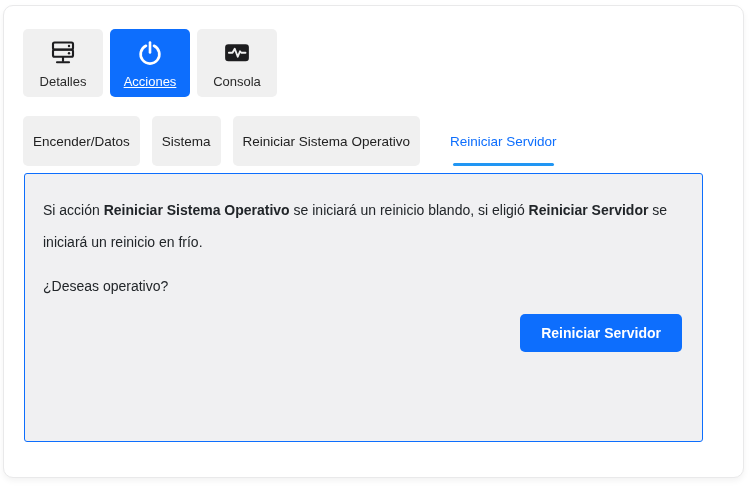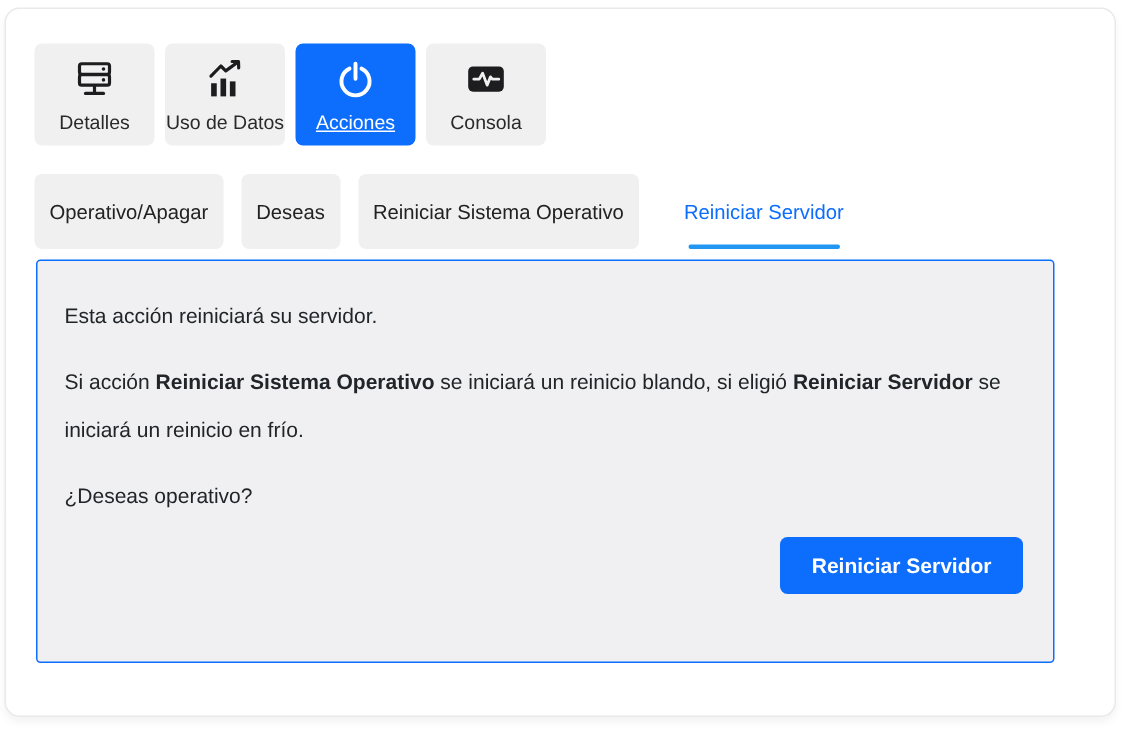--- a/index.html
+++ b/index.html
@@ -114,32 +114,20 @@
           <rect x="4" y="9.4" width="16" height="5.6" rx="1.2"></rect>
           <circle cx="16.8" cy="6.4" r="0.95" fill="currentColor" stroke="none"></circle>
           <circle cx="16.8" cy="12.2" r="0.95" fill="currentColor" stroke="none"></circle>
           <path d="M12 15.2 V18.4"></path>
           <path d="M7.2 19.4 H16.8"></path>
         </svg>
       </span>
       <span class="label">Detalles</span>
     </div>
 
-    <div class="main-tab">
-      <span class="icon">
-        <svg width="30" height="30" viewBox="0 0 24 24">
-          <rect x="4.6" y="14" width="3" height="7" fill="currentColor"></rect>
-          <rect x="9.6" y="11.5" width="3" height="9.5" fill="currentColor"></rect>
-          <rect x="14.6" y="13" width="3" height="8" fill="currentColor"></rect>
-          <path d="M4.5 10.2 L9.8 4.8 L12.4 7.4 L19 2.6" fill="none" stroke="currentColor" stroke-width="1.7" stroke-linecap="round" stroke-linejoin="round"></path>
-          <path d="M15.8 2.4 L19.2 2.5 L19.3 5.8" fill="none" stroke="currentColor" stroke-width="1.7" stroke-linecap="round" stroke-linejoin="round"></path>
-        </svg>
-      </span>
-      <span class="label">Uso de Datos</span>
-    </div>
 
     <div class="main-tab active">
       <span class="icon">
         <svg width="30" height="30" viewBox="0 0 24 24" fill="none" stroke="currentColor" stroke-width="2.1" stroke-linecap="round">
           <path d="M8.8 6.2 A7.5 7.5 0 1 0 15.2 6.2"></path>
           <path d="M12 3.6 V11.6"></path>
         </svg>
       </span>
       <span class="label">Acciones</span>
     </div>
@@ -150,29 +138,28 @@
           <rect x="2.5" y="5" width="19" height="13.5" rx="2.6" fill="currentColor"></rect>
           <polyline points="5.5,11.8 8.4,11.8 10.2,8.6 12.6,15 14.4,10.6 15.4,11.8 18.8,11.8" fill="none" stroke="#f0f0f0" stroke-width="1.5" stroke-linecap="round" stroke-linejoin="round"></polyline>
         </svg>
       </span>
       <span class="label">Consola</span>
     </div>
 
   </div>
 
   <div class="action-tab-bar">
-    <div class="action-tab">Operativo/Apagar</div>
-    <div class="action-tab">Deseas</div>
+    <div class="action-tab">Encender/Datos</div>
+    <div class="action-tab">Sistema</div>
     <div class="action-tab">Reiniciar Sistema Operativo</div>
     <div class="action-tab active">Reiniciar Servidor</div>
   </div>
 
   <div class="panel">
     <div>
-        <p><span>Esta acción reiniciará su servidor.</span></p>
         <p><span>Si acción </span><strong>Reiniciar Sistema Operativo</strong><span> se iniciará un reinicio blando, si eligió </span><strong>Reiniciar Servidor</strong><span> se iniciará un reinicio en frío.</span></p>
         <p><span>¿Deseas operativo?</span></p>
       </div>
     <div class="btn-row">
       <button class="confirm-btn">Reiniciar Servidor</button>
     </div>
   </div>
 
 </div>
 

